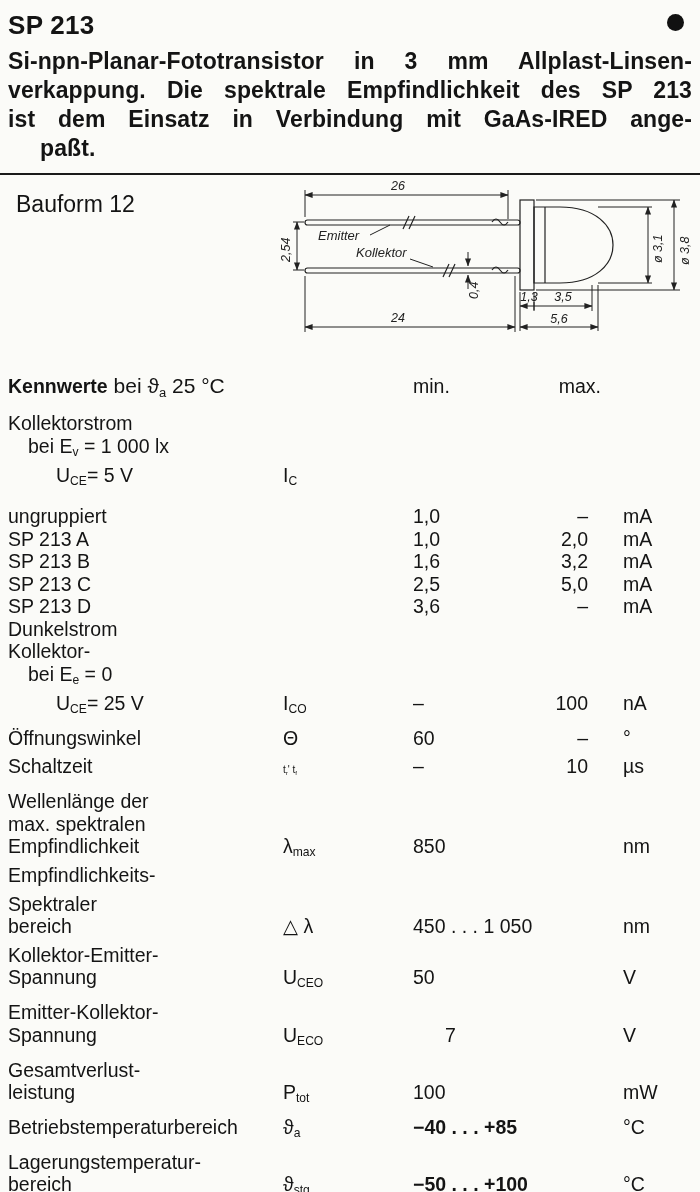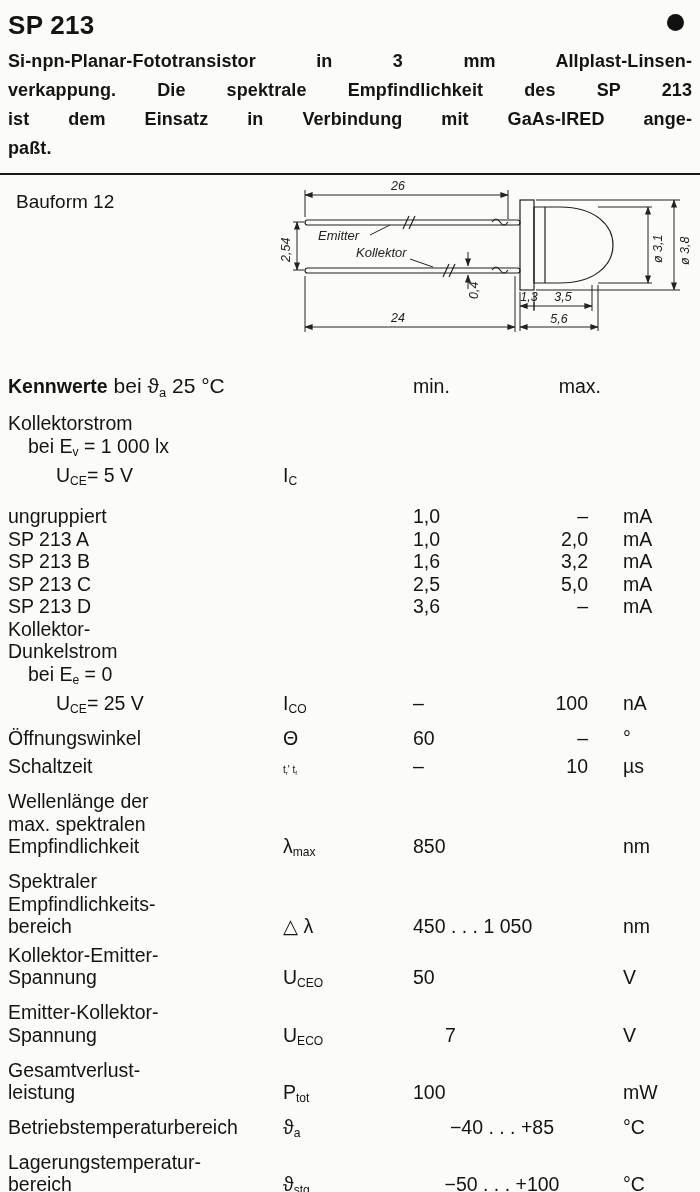--- a/index.html
+++ b/index.html
@@ -10,40 +10,40 @@
     background:#fbfbf8;
     color:#141414;
     font-family:"Liberation Sans","DejaVu Sans",sans-serif;
     padding:8px 8px 0 8px;
     box-sizing:border-box;
     overflow:hidden;
   }
   
   .title{font-size:26px;font-weight:bold;margin:2px 0 6px 0;letter-spacing:0.3px;}
   .dot{position:absolute;top:14px;right:16px;width:17px;height:17px;border-radius:50%;background:#111;}
-  .intro{font-size:18px;font-weight:bold;line-height:29px;letter-spacing:0.1px;margin:4px 0 10px 0;}
+  .intro{font-size:23px;font-weight:bold;line-height:29px;letter-spacing:0.1px;margin:4px 0 10px 0;}
   .intro .il{text-align:justify;text-align-last:justify;}
-  .intro .il-last{text-align:left;}
+  .intro .il-last{text-align:left;margin-left:32px;}
   .rule{border:none;border-top:2.5px solid #1a1a1a;margin:6px -8px 0 -8px;}
   
   .drawing{position:relative;height:190px;margin:0 -8px;}
-  .bauform{position:absolute;left:16px;top:16px;font-size:19px;}
+  .bauform{position:absolute;left:16px;top:16px;font-size:23px;}
   .drawing svg{position:absolute;left:0;top:0;}
   .dimtxt{font-style:italic;font-size:12.5px;fill:#222;}
   .leadtxt{font-style:italic;font-size:13px;fill:#222;}
   
   .tbl{margin-top:10px;font-size:19.5px;}
   .tr{display:grid;grid-template-columns:275px 130px 85px 115px 1fr;line-height:22.5px;align-items:baseline;}
   .lab{grid-column:1;white-space:nowrap;}
   .sym{grid-column:2;}
   .min{grid-column:3;}
   .max{grid-column:4;text-align:right;padding-right:25px;}
   .unit{grid-column:5;padding-left:10px;}
   .val{grid-column:3 / 5;}
-  .vr{text-align:center;padding-right:22px;}
+  .vr{text-align:left;padding-right:22px;font-weight:bold;}
   .vshift{padding-left:32px;}
   .i1{padding-left:20px;}
   .i2{padding-left:48px;}
   .sb{font-size:0.62em;vertical-align:-0.28em;}
   .bold{font-weight:bold;}
   .cond{font-size:21px;}
   .thead{margin-bottom:8px;}
   .thead .max{padding-right:12px;}
   .g6{margin-top:6px;}
   .g12{margin-top:13px;}
@@ -179,24 +179,24 @@
       <div class="unit">mA</div>
     </div>
     <div class="tr">
       <div class="lab">SP 213 D</div>
       <div class="min">3,6</div>
       <div class="max">–</div>
       <div class="unit">mA</div>
     </div>
 
     <div class="tr">
+      <div class="lab">Dunkelstrom</div>
+    </div>
+    <div class="tr">
       <div class="lab">Kollektor-</div>
-    </div>
-    <div class="tr">
-      <div class="lab">Dunkelstrom</div>
     </div>
     <div class="tr">
       <div class="lab i1"><span>bei E</span><span class="sb">e</span><span> = 0</span></div>
     </div>
     <div class="tr">
       <div class="lab i2"><span>U</span><span class="sb">CE</span><span>= 25 V</span></div>
       <div class="sym"><span>I</span><span class="sb">CO</span></div>
       <div class="min">–</div>
       <div class="max">100</div>
       <div class="unit">nA</div>
@@ -224,25 +224,25 @@
     <div class="tr">
       <div class="lab">max. spektralen</div>
     </div>
     <div class="tr">
       <div class="lab">Empfindlichkeit</div>
       <div class="sym"><span>λ</span><span class="sb">max</span></div>
       <div class="val">850</div>
       <div class="unit">nm</div>
     </div>
 
+    <div class="tr">
+      <div class="lab">Empfindlichkeits-</div>
+    </div>
     <div class="tr g6">
       <div class="lab">Spektraler</div>
-    </div>
-    <div class="tr">
-      <div class="lab">Empfindlichkeits-</div>
     </div>
     <div class="tr">
       <div class="lab">bereich</div>
       <div class="sym">△ λ</div>
       <div class="val">450 . . . 1 050</div>
       <div class="unit">nm</div>
     </div>
 
     <div class="tr g6">
       <div class="lab">Kollektor-Emitter-</div>

